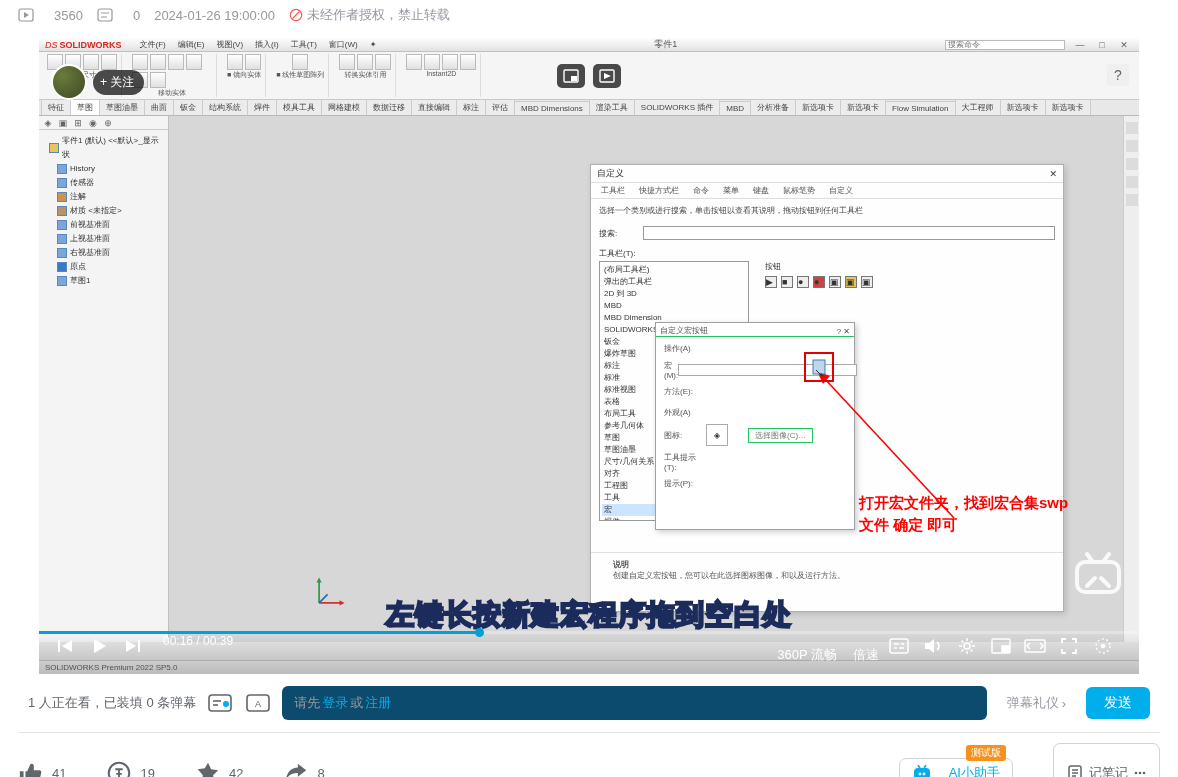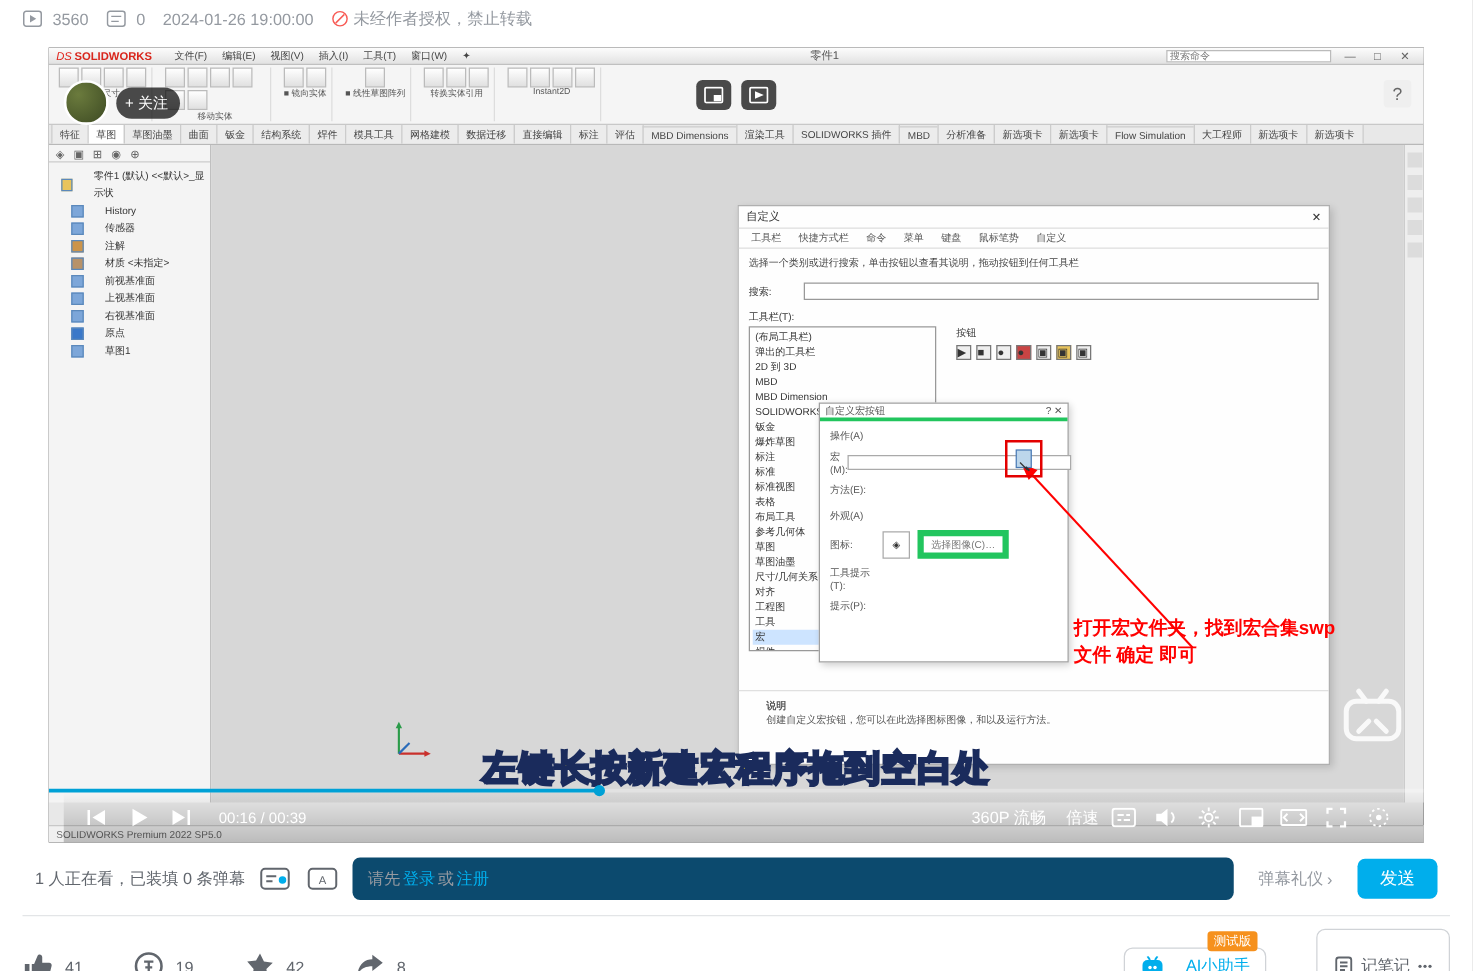--- a/index.html
+++ b/index.html
@@ -1,45 +1,45 @@
 <!DOCTYPE html>
 <html><head>
 <meta charset="utf-8">
 <style>
 *{margin:0;padding:0;box-sizing:border-box;font-family:"Microsoft YaHei","PingFang SC",Arial,sans-serif}
 body{width:1178px;height:777px;background:#fff;overflow:hidden;position:relative}
 .top-meta{display:flex;align-items:center;padding:6px 18px;gap:14px;color:#9499a0;font-size:13px}
-.top-meta .mi{color:#9499a0;display:flex;align-items:center;gap:8px}
+.top-meta .mi{color:#9499a0;display:flex;align-items:center;gap:20px}
 .top-meta .warn{color:#9499a0;display:flex;align-items:center;gap:4px}
 .top-meta .warn svg{width:14px;height:14px}
 .player-wrap{position:relative;margin:8px 18px 0;width:1142px}
 .video{position:relative;width:1100px;height:636px;background:#1b1b1b;overflow:hidden;margin:0 auto}
 .sw-app{position:absolute;inset:0;background:#e8e8e8;font-size:9px;color:#333}
 .sw-titlebar{height:14px;background:linear-gradient(#fdfdfd,#e2e2e2);display:flex;align-items:center;padding:0 6px;border-bottom:1px solid #c0c0c0}
 .sw-logo{color:#d9261c;font-weight:bold;font-size:9px;display:flex;align-items:center;gap:2px}
 .sw-logo .ds{color:#e2231a;font-style:italic;font-weight:400}
 .sw-doctitle{flex:1;text-align:center;font-size:9px;color:#555}
-.sw-search{width:132px;height:10px;background:#fff;border:1px solid #bbb;font-size:8px;padding:0 2px;color:#888}
+.sw-search{width:120px;height:10px;background:#fff;border:1px solid #bbb;font-size:8px;padding:0 2px;color:#888}
 .sw-winbtns{display:flex;gap:4px;margin-left:6px}
 .sw-winbtns span{width:18px;text-align:center;color:#666;font-size:9px}
 .sw-menubar{height:14px;background:#f5f5f5;display:flex;align-items:center;padding:0 6px;gap:4px;border-bottom:1px solid #d8d8d8}
 .sw-menubar span{font-size:8px;color:#444;padding:0 4px}
 .sw-ribbon{height:48px;background:#f5f5f5;border-bottom:1px solid #c8c8c8;display:flex;padding:2px 4px;gap:6px}
 .rib-grp{display:flex;flex-direction:column;align-items:center;padding:0 4px;border-right:1px solid #ddd;font-size:7px;color:#555}
 .rib-grp .icos{display:flex;gap:2px;flex-wrap:wrap;max-width:80px}
 .rib-grp .ico{width:16px;height:16px;background:linear-gradient(#fff,#e0e0e0);border:1px solid #bbb}
 .sw-tabs{height:16px;background:#e8e8e8;border-bottom:1px solid #b8b8b8;display:flex;align-items:flex-end;padding:0 2px;overflow:hidden}
 .sw-tabs span{font-size:8px;padding:2px 6px;color:#444;background:#ececec;border:1px solid #ccc;border-bottom:none;margin-right:-1px;white-space:nowrap}
 .sw-tabs span.active{background:#fff}
 .sw-body{display:flex;height:calc(100% - 110px)}
 .sw-side{width:130px;background:#f4f4f4;border-right:1px solid #c0c0c0;display:flex;flex-direction:column}
 .sw-side-top{height:14px;display:flex;align-items:center;padding:0 3px;border-bottom:1px solid #ccc;gap:3px}
 .sw-side-top span{width:12px;height:12px;display:flex;align-items:center;justify-content:center;color:#666;font-size:9px}
 .sw-tree{padding:4px 2px;font-size:8px;line-height:14px;color:#333}
-.sw-tree .nd{display:flex;align-items:center;gap:17px;padding-left:8px}
+.sw-tree .nd{display:flex;align-items:center;gap:3px;padding-left:8px}
 .sw-tree .nd.l1{padding-left:16px}
 .sw-tree .sic{width:10px;height:10px;display:inline-block;background:#7ca6d9;border:1px solid #5a88bb}
 .sw-canvas{flex:1;background:#d7d7d7;position:relative}
 .sw-origin{position:absolute;left:145px;bottom:32px}
 .sw-origin svg{width:34px;height:34px}
 .sw-rpan{width:16px;background:#eee;border-left:1px solid #ccc;display:flex;flex-direction:column;align-items:center;gap:6px;padding-top:6px}
 .sw-rpan span{width:12px;height:12px;background:#dcdcdc}
 .sw-status{position:absolute;bottom:0;left:0;right:0;height:14px;background:#f0f0f0;border-top:1px solid #c8c8c8;font-size:8px;padding:0 6px;display:flex;align-items:center;color:#666}
 
 
@@ -53,27 +53,27 @@
 .dlg1 .dlg-list{margin:2px 8px;width:150px;height:260px;border:1px solid #999;overflow:auto;font-size:8px;line-height:12px;display:inline-block;vertical-align:top;float:left;padding:2px}
 .dlg1 .dlg-list div{padding:0 2px;white-space:nowrap}
 .dlg1 .dlg-list .sel{background:#cde4ff}
 .dlg1 .dlg-prev{display:inline-block;margin:2px 8px;width:280px;vertical-align:top}
 .dlg1 .dlg-prev .pt{font-size:8px;margin-bottom:4px}
 .dlg1 .dlg-prev .pb{display:flex;gap:4px;align-items:center}
 .dlg1 .dlg-prev .pb span{width:12px;height:12px;display:inline-block;border:1px solid #777;background:#eee}
 .dlg1 .dlg-btm{position:absolute;left:0;right:0;bottom:24px;font-size:8px;padding:6px 22px;color:#555;border-top:1px solid #e0e0e0}
 
 .dlg2{position:absolute;right:284px;top:284px;width:200px;height:208px;background:#fff;border:1px solid #a0a0a0;box-shadow:2px 2px 6px rgba(0,0,0,.2);font-size:9px;z-index:3}
-.dlg2 .dlg-t{height:14px;display:flex;align-items:center;justify-content:space-between;padding:0 4px;font-size:8px;border-bottom:3px solid #22c55e;color:#555}
+.dlg2 .dlg-t{height:14px;display:flex;align-items:flex-end;justify-content:space-between;padding:0 4px;font-size:8px;border-bottom:1px solid #22c55e;color:#555}
 .dlg2 .dlg-bd{padding:6px 8px}
 .dlg2 .drow{display:flex;align-items:center;margin-bottom:6px;font-size:8px}
 .dlg2 .drow label{width:36px;color:#555}
 .dlg2 .drow input{flex:1;border:1px solid #aaa;height:12px}
 .dlg2 .drow .bx{width:22px;height:22px;border:1px solid #aaa;margin-left:6px;display:flex;align-items:center;justify-content:center}
-.dlg2 .drow .btn{border:5px solid #22c55e;padding:1px 6px;font-size:8px;color:#777;margin-left:6px}
+.dlg2 .drow .btn{border:1px solid #22c55e;padding:1px 6px;font-size:8px;color:#777;margin-left:20px}
 .dlg2 .dbtns{display:flex;justify-content:center;gap:6px;padding:6px}
 .dlg2 .dbtns button{border:1px solid #888;background:#f0f0f0;font-size:8px;padding:2px 10px}
 
 .hot{position:absolute;right:305px;top:314px;width:30px;height:30px;border:2px solid #e30000;z-index:5}
 .hot svg{position:absolute;left:4px;top:4px}
 .arrow{position:absolute;right:175px;top:330px;pointer-events:none;z-index:4}
 .note{position:absolute;right:60px;top:454px;width:220px;font-size:15px;font-weight:bold;color:#ff0000;line-height:22px;z-index:4}
 
 .caption{position:absolute;left:50%;bottom:40px;transform:translateX(-50%);font-size:28px;font-weight:760;color:#ffe129;-webkit-text-stroke:2.5px #1a2b5c;z-index:6;letter-spacing:1px}
 
@@ -83,21 +83,21 @@
 .follow{background:rgba(0,0,0,.7);color:#fff;font-size:12px;padding:4px 10px 4px 7px;border-radius:14px;display:flex;align-items:center;gap:3px}
 .mid-ctrl{position:absolute;left:50%;top:26px;transform:translateX(-50%);display:flex;gap:8px;z-index:10}
 .mid-ctrl div{width:28px;height:24px;background:rgba(0,0,0,.7);border-radius:5px;display:flex;align-items:center;justify-content:center;color:#fff}
 .help-q{position:absolute;right:10px;top:26px;width:22px;height:22px;background:#efefef;color:#666;font-size:14px;display:flex;align-items:center;justify-content:center;border-radius:3px;z-index:10}
 .tv-watermark{position:absolute;right:16px;bottom:74px;z-index:7;opacity:.85}
 
 .progress{position:absolute;left:0;right:0;bottom:40px;height:3px;background:rgba(255,255,255,.28);z-index:11}
 .progress .fill{height:100%;width:40%;background:#00a1d6;position:relative}
 .progress .fill::after{content:"";position:absolute;right:-5px;top:-3px;width:9px;height:9px;border-radius:50%;background:#00a1d6}
 
-.pl-bar{position:absolute;left:12px;right:0;bottom:0;height:40px;display:flex;align-items:center;padding:0 14px;color:#fff;font-size:13px;z-index:11;background:linear-gradient(transparent,rgba(0,0,0,.22))}
+.pl-bar{position:absolute;left:0;right:0;bottom:0;height:40px;display:flex;padding:0 14px;color:#fff;font-size:13px;z-index:11;background:linear-gradient(transparent,rgba(0,0,0,.22))}
 .pl-bar .ib{width:24px;height:24px;display:flex;align-items:center;justify-content:center;margin-right:10px;cursor:pointer}
 .pl-bar .time{margin:0 8px;font-size:12px}
 .pl-bar .spacer{flex:1}
 .pl-bar .txtbtn{font-size:13px;margin:12px 8px;cursor:pointer}
 
 
 .danmu{margin:0 18px;padding:12px 10px;display:flex;align-items:center;gap:10px;border-bottom:1px solid #e3e5e7}
 .danmu .dstat{color:#61666d;font-size:13px}
 .danmu .dico{width:28px;height:24px;display:flex;align-items:center;justify-content:center;color:#61666d}
 .danmu .dinput{flex:1;height:34px;background:#0c4a6e;border-radius:6px;display:flex;align-items:center;padding:0 12px;color:#9499a0;font-size:13px}

